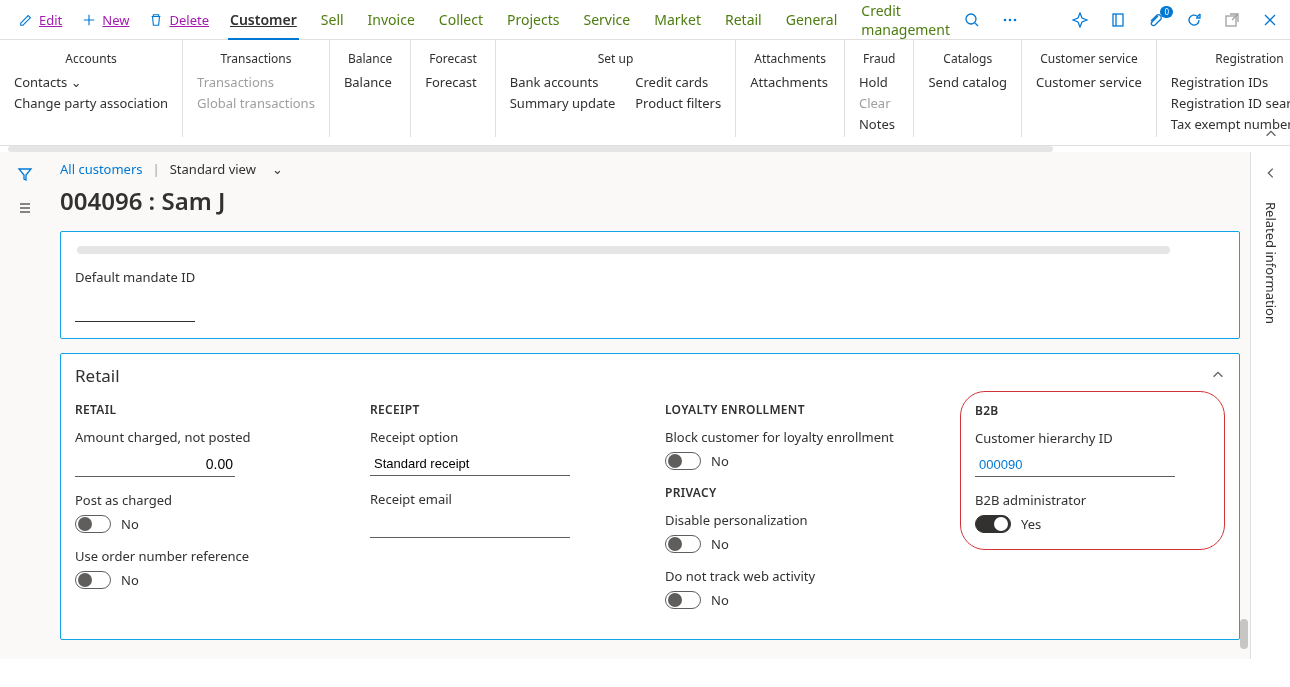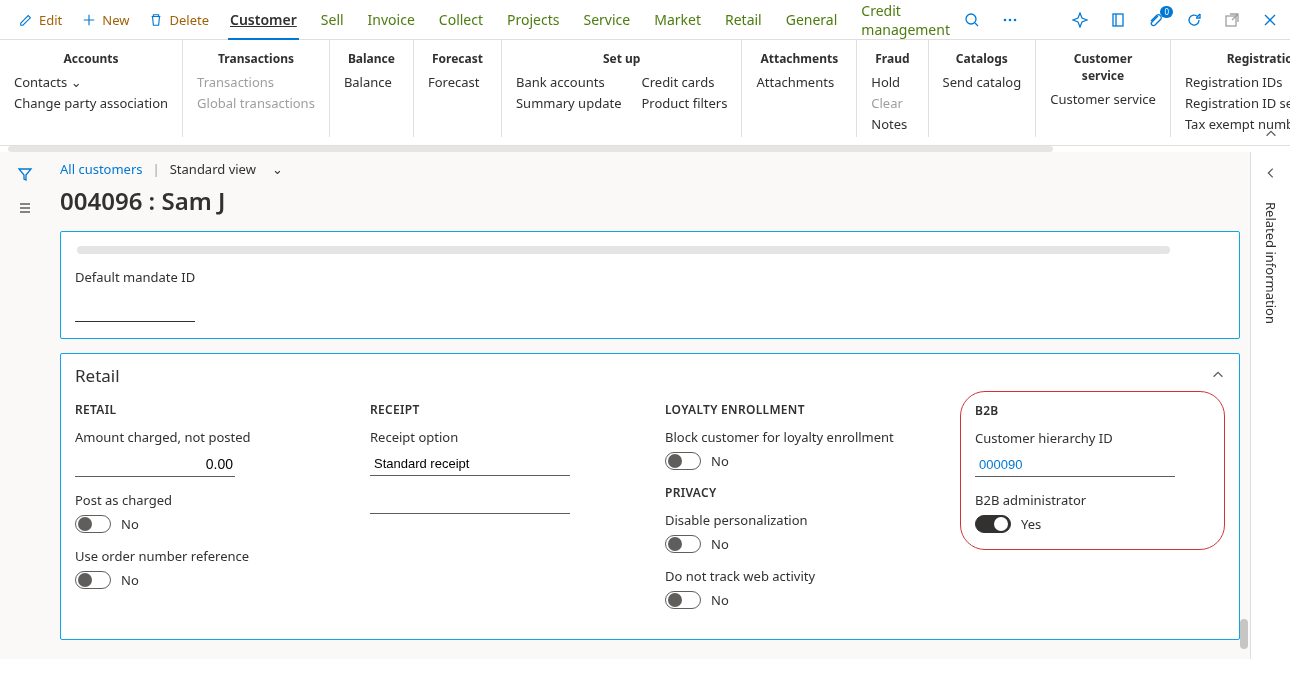--- a/index.html
+++ b/index.html
@@ -24,21 +24,21 @@
 .cmdbar-left { display: flex; align-items: center; gap: 2px; }
 .cmd-btn {
   display: flex;
   align-items: center;
   gap: 6px;
   padding: 6px 9px;
   color: #0078d4;
   cursor: pointer;
 }
 .cmd-btn .icon-sm { width: 14px; height: 14px; display: inline-flex; align-items:center; justify-content:center;}
-.cmd-btn span { color: #a16207; }
+.cmd-btn span { color: #a21caf; text-decoration: underline; }
 .tabs { display: flex; align-items: center; gap: 20px; margin-left: 8px; }
 .tab {
   padding: 8px 2px;
   cursor: pointer;
   color: #4d7c0f;
   position: relative;
   font-size: 14px;
 }
 .tab.active { font-weight: 600; color:#323130;text-decoration:underline;}
 .tab.active::after {
@@ -86,21 +86,21 @@
 .ribbon-group {
   border-right: 1px solid #e1dfdd;
   padding: 4px 14px 4px 14px;
 }
 .ribbon-group:last-child { border-right: none; }
 .ribbon-title {
   text-align: center;
   font-size: 12px;
   color: #323130;
   padding: 6px 4px 6px 4px;
-  font-weight: 700;
+  font-weight: 400;
 }
 .ribbon-items {
   display: grid;
   grid-auto-flow: column;
   grid-template-rows: repeat(3, auto);
   column-gap: 20px;
   row-gap: 3px;
 }
 .ribbon-item {
   font-size: 13px;
@@ -483,20 +483,21 @@
           </div>
         </div>
 
         <div class="col">
           <div class="col-head">RECEIPT</div>
           <div class="fld">
             <div class="fld-label">Receipt option</div>
             <input class="text-input" value="Standard receipt" style="">
           </div>
           <div class="fld">
+            <div class="fld-label">Receipt email</div>
             <input class="text-input" value="" style="">
           </div>
         </div>
 
         <div class="col">
           <div class="col-head">LOYALTY ENROLLMENT</div>
           <div class="fld">
             <div class="fld-label">Block customer for loyalty enrollment</div>
             <div class="toggle-row">
               <div class="toggle">

